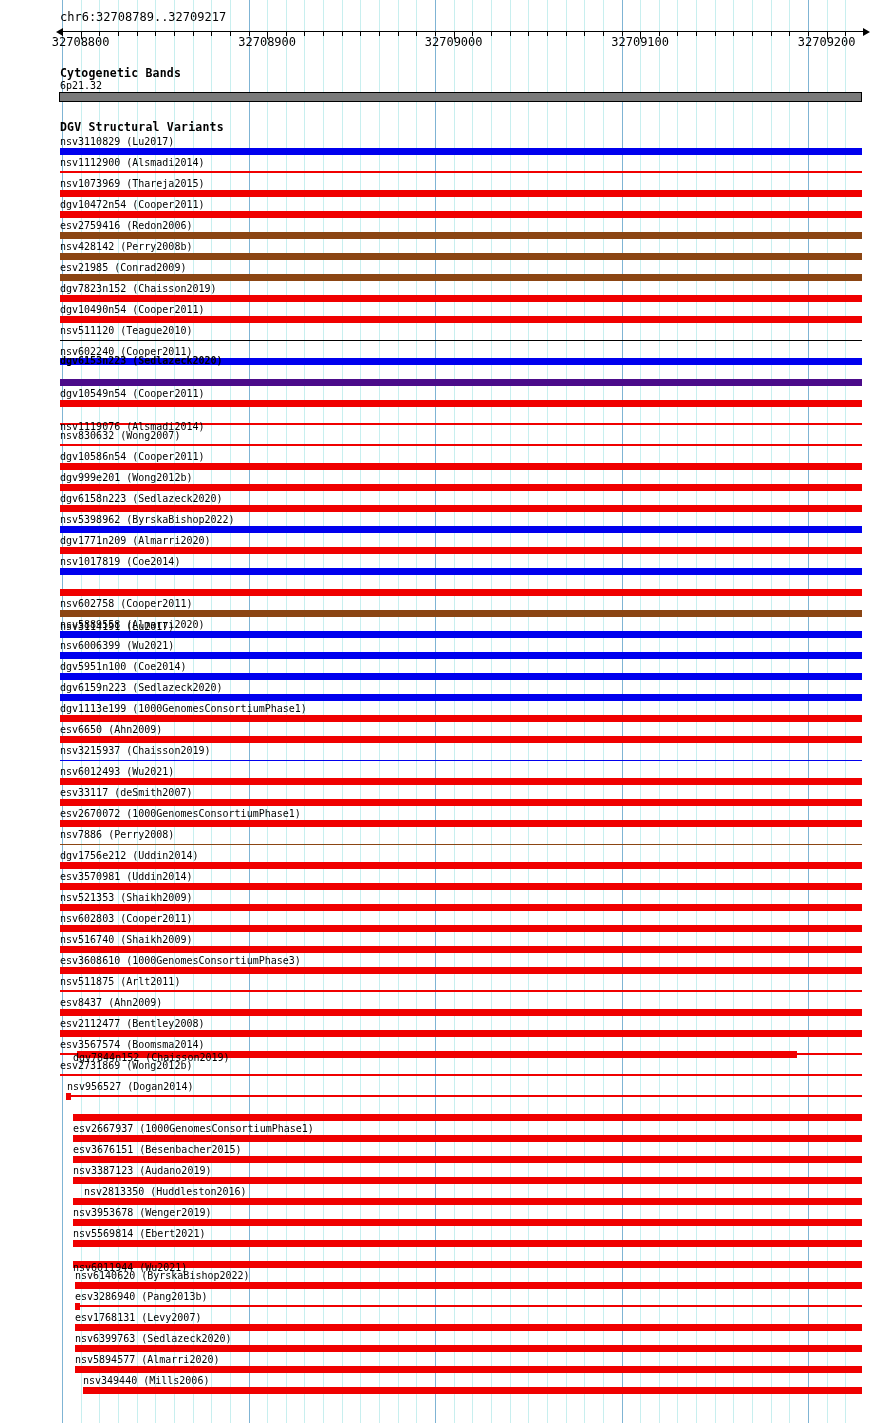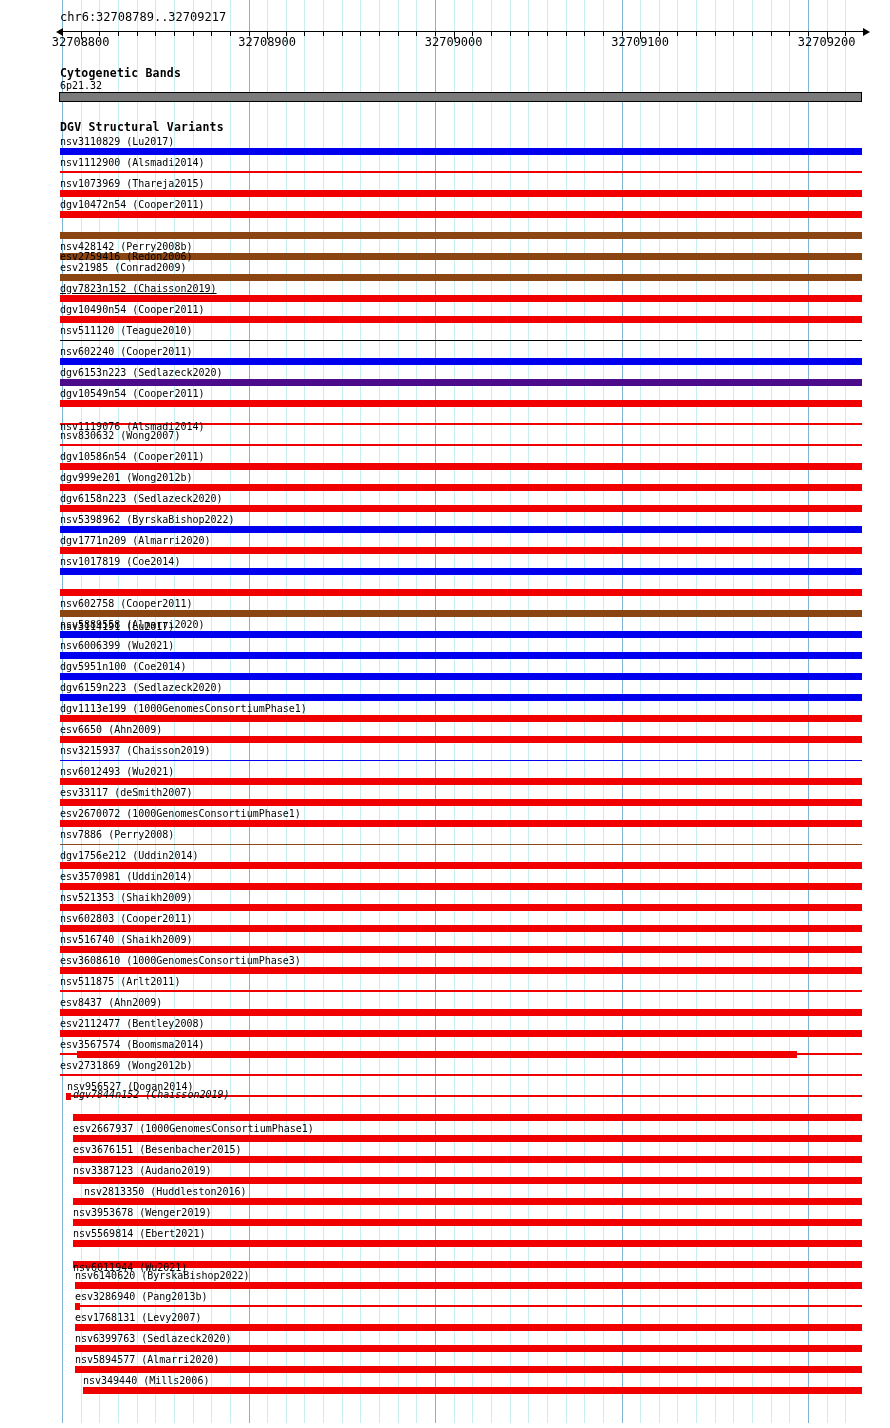--- a/index.html
+++ b/index.html
@@ -152,35 +152,35 @@
     <div class="abs track-title dgv-title">DGV Structural Variants</div>
     <div id="variants">
         <div class="variant-label" style="left: 60px; top: 136px;">nsv3110829 (Lu2017)</div>
         <div class="variant-bar" style="left: 60px; width: 802px; top: 148px; height: 7px; background: rgb(0, 0, 238);"></div>
         <div class="variant-label" style="left: 60px; top: 157px;">nsv1112900 (Alsmadi2014)</div>
         <div class="variant-bar" style="left: 60px; width: 802px; top: 171px; height: 2px; background: rgb(240, 0, 0);"></div>
         <div class="variant-label" style="left: 60px; top: 178px;">nsv1073969 (Thareja2015)</div>
         <div class="variant-bar" style="left: 60px; width: 802px; top: 190px; height: 7px; background: rgb(240, 0, 0);"></div>
         <div class="variant-label" style="left: 60px; top: 199px;">dgv10472n54 (Cooper2011)</div>
         <div class="variant-bar" style="left: 60px; width: 802px; top: 211px; height: 7px; background: rgb(240, 0, 0);"></div>
-        <div class="variant-label" style="left: 60px; top: 220px; margin-top: 31px;">esv2759416 (Redon2006)</div>
+        <div class="variant-label" style="left: 60px; top: 220px;">esv2759416 (Redon2006)</div>
         <div class="variant-bar" style="left: 60px; width: 802px; top: 232px; height: 7px; background: rgb(139, 69, 19);"></div>
         <div class="variant-label" style="left: 60px; top: 241px;">nsv428142 (Perry2008b)</div>
         <div class="variant-bar" style="left: 60px; width: 802px; top: 253px; height: 7px; background: rgb(139, 69, 19);"></div>
         <div class="variant-label" style="left: 60px; top: 262px;">esv21985 (Conrad2009)</div>
         <div class="variant-bar" style="left: 60px; width: 802px; top: 274px; height: 7px; background: rgb(139, 69, 19);"></div>
-        <div class="variant-label" style="left: 60px; top: 283px; text-decoration: underline;">dgv7823n152 (Chaisson2019)</div>
+        <div class="variant-label" style="left: 60px; top: 283px;">dgv7823n152 (Chaisson2019)</div>
         <div class="variant-bar" style="left: 60px; width: 802px; top: 295px; height: 7px; background: rgb(240, 0, 0);"></div>
         <div class="variant-label" style="left: 60px; top: 304px;">dgv10490n54 (Cooper2011)</div>
         <div class="variant-bar" style="left: 60px; width: 802px; top: 316px; height: 7px; background: rgb(240, 0, 0);"></div>
         <div class="variant-label" style="left: 60px; top: 325px;">nsv511120 (Teague2010)</div>
         <div class="variant-bar" style="left: 60px; width: 802px; top: 340px; height: 1px; background: rgb(0, 0, 0);"></div>
         <div class="variant-label" style="left: 60px; top: 346px;">nsv602240 (Cooper2011)</div>
         <div class="variant-bar" style="left: 60px; width: 802px; top: 358px; height: 7px; background: rgb(0, 0, 238);"></div>
-        <div class="variant-label" style="left: 60px; top: 367px;">dgv6153n223 (Sedlazeck2020)</div>
+        <div class="variant-label" style="left: 60px; top: 355px; font-weight: bold;">dgv6153n223 (Sedlazeck2020)</div>
         <div class="variant-bar" style="left: 60px; width: 802px; top: 379px; height: 7px; background: rgb(75, 11, 138);"></div>
         <div class="variant-label" style="left: 60px; top: 388px;">dgv10549n54 (Cooper2011)</div>
         <div class="variant-bar" style="left: 60px; width: 802px; top: 400px; height: 7px; background: rgb(240, 0, 0);"></div>
         <div class="variant-label" style="left: 60px; top: 421px;">nsv1119076 (Alsmadi2014)</div>
         <div class="variant-bar" style="left: 60px; width: 802px; top: 423px; height: 2px; background: rgb(240, 0, 0);"></div>
         <div class="variant-label" style="left: 60px; top: 430px;">nsv830632 (Wong2007)</div>
         <div class="variant-bar" style="left: 60px; width: 802px; top: 444px; height: 2px; background: rgb(240, 0, 0);"></div>
         <div class="variant-label" style="left: 60px; top: 451px;">dgv10586n54 (Cooper2011)</div>
         <div class="variant-bar" style="left: 60px; width: 802px; top: 463px; height: 7px; background: rgb(240, 0, 0);"></div>
         <div class="variant-label" style="left: 60px; top: 472px;">dgv999e201 (Wong2012b)</div>
@@ -239,21 +239,21 @@
         <div class="variant-bar" style="left: 60px; width: 802px; top: 1030px; height: 7px; background: rgb(240, 0, 0);"></div>
         <div class="variant-label" style="left: 60px; top: 1039px;">esv3567574 (Boomsma2014)</div>
         <div class="variant-bar" style="left: 60px; width: 17px; top: 1053px; height: 2px; background: rgb(240, 0, 0);"></div>
         <div class="variant-bar" style="left: 77px; width: 720px; top: 1051px; height: 7px; background: rgb(240, 0, 0);"></div>
         <div class="variant-bar" style="left: 797px; width: 65px; top: 1053px; height: 2px; background: rgb(240, 0, 0);"></div>
         <div class="variant-label" style="left: 60px; top: 1060px;">esv2731869 (Wong2012b)</div>
         <div class="variant-bar" style="left: 60px; width: 802px; top: 1074px; height: 2px; background: rgb(240, 0, 0);"></div>
         <div class="variant-label" style="left: 67px; top: 1081px;">nsv956527 (Dogan2014)</div>
         <div class="variant-bar" style="left: 66px; width: 5px; top: 1093px; height: 7px; background: rgb(240, 0, 0);"></div>
         <div class="variant-bar" style="left: 71px; width: 791px; top: 1095px; height: 2px; background: rgb(240, 0, 0);"></div>
-        <div class="variant-label" style="left: 73px; top: 1089px; font-style: italic;">dgv7844n152 (Chaisson2019)</div>
+        <div class="variant-label" style="left: 73px; top: 1052px;">dgv7844n152 (Chaisson2019)</div>
         <div class="variant-bar" style="left: 73px; width: 789px; top: 1114px; height: 7px; background: rgb(240, 0, 0);"></div>
         <div class="variant-label" style="left: 73px; top: 1123px;">esv2667937 (1000GenomesConsortiumPhase1)</div>
         <div class="variant-bar" style="left: 73px; width: 789px; top: 1135px; height: 7px; background: rgb(240, 0, 0);"></div>
         <div class="variant-label" style="left: 73px; top: 1144px;">esv3676151 (Besenbacher2015)</div>
         <div class="variant-bar" style="left: 73px; width: 789px; top: 1156px; height: 7px; background: rgb(240, 0, 0);"></div>
         <div class="variant-label" style="left: 73px; top: 1165px;">nsv3387123 (Audano2019)</div>
         <div class="variant-bar" style="left: 73px; width: 789px; top: 1177px; height: 7px; background: rgb(240, 0, 0);"></div>
         <div class="variant-label" style="left: 73px; top: 1186px; margin-left: 11px;">nsv2813350 (Huddleston2016)</div>
         <div class="variant-bar" style="left: 73px; width: 789px; top: 1198px; height: 7px; background: rgb(240, 0, 0);"></div>
         <div class="variant-label" style="left: 73px; top: 1207px;">nsv3953678 (Wenger2019)</div>

